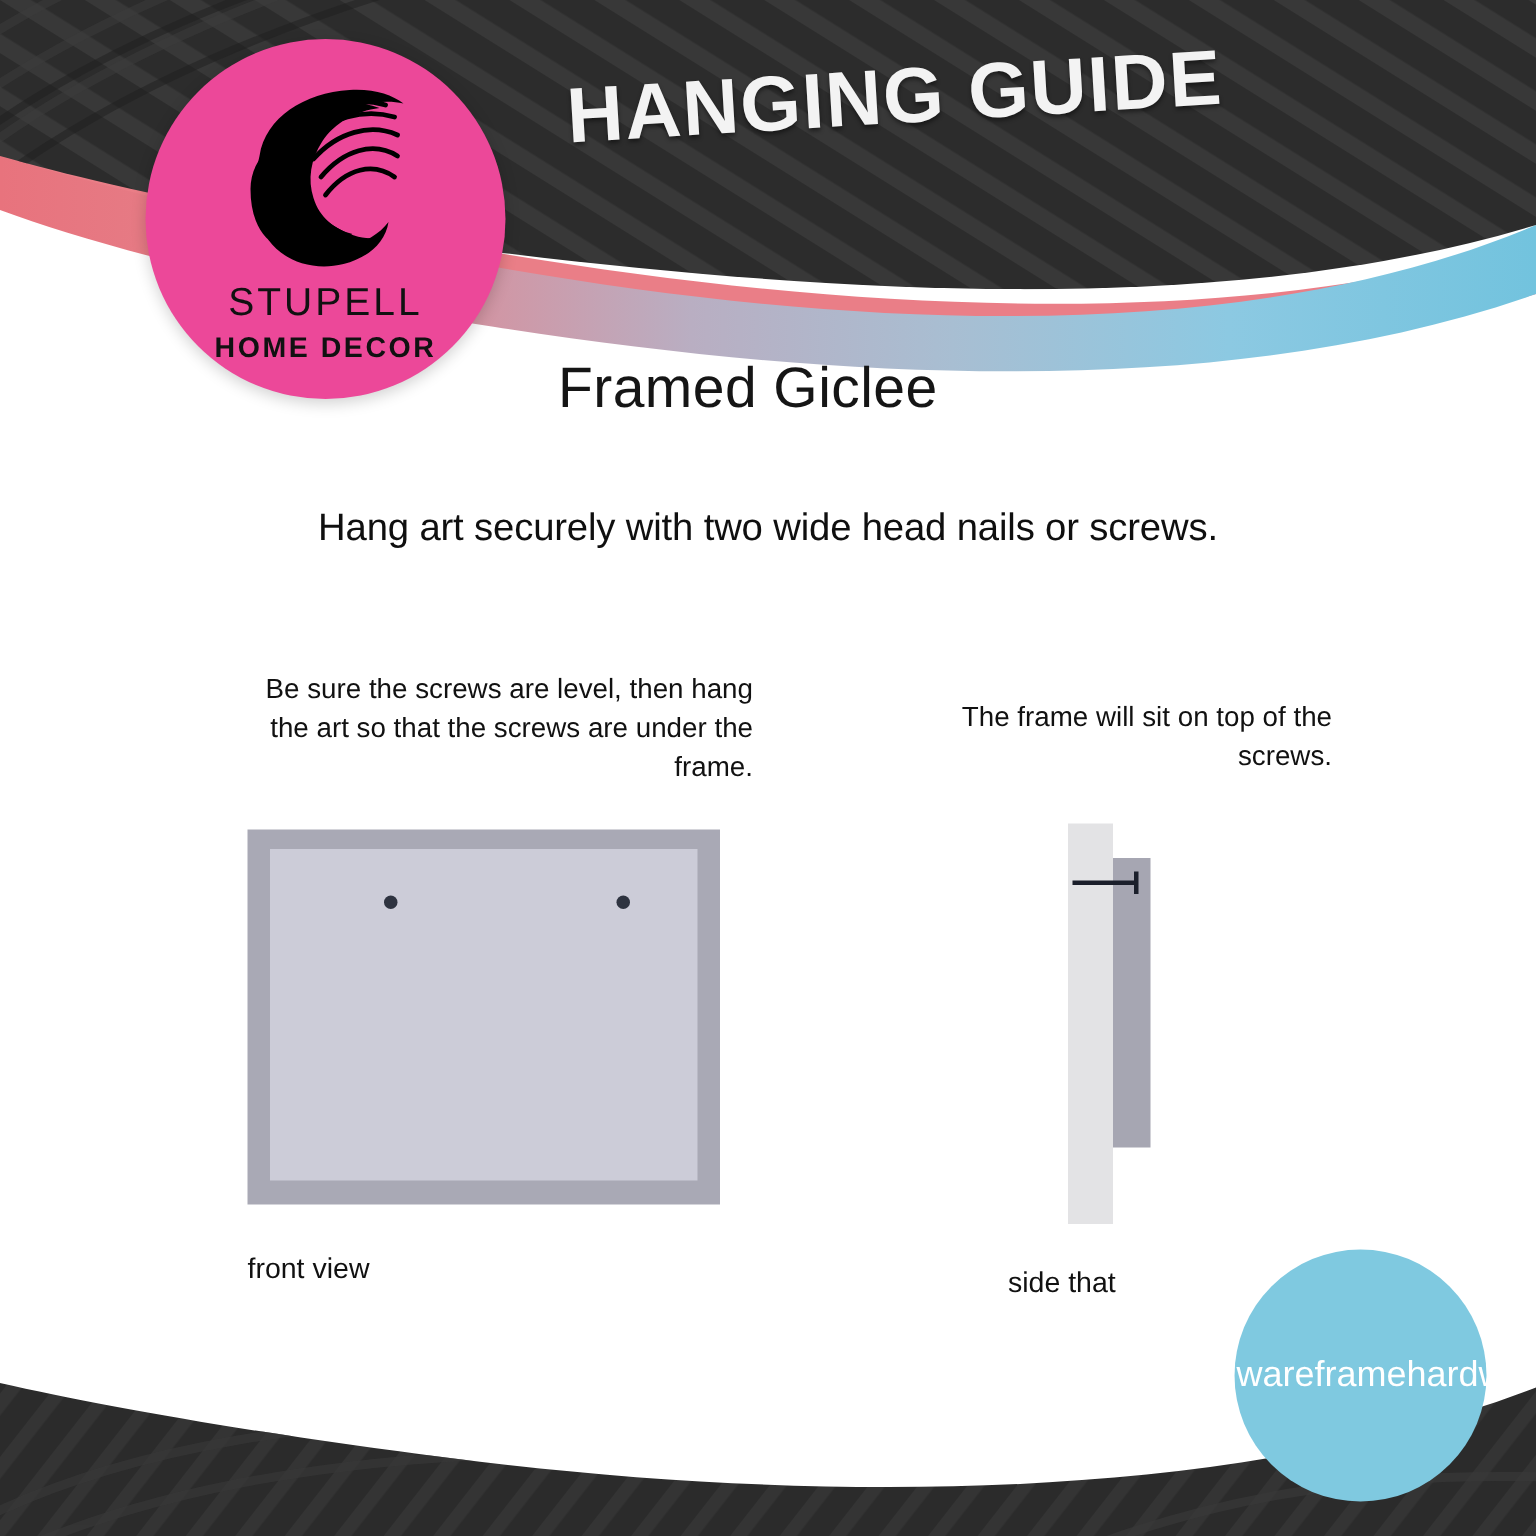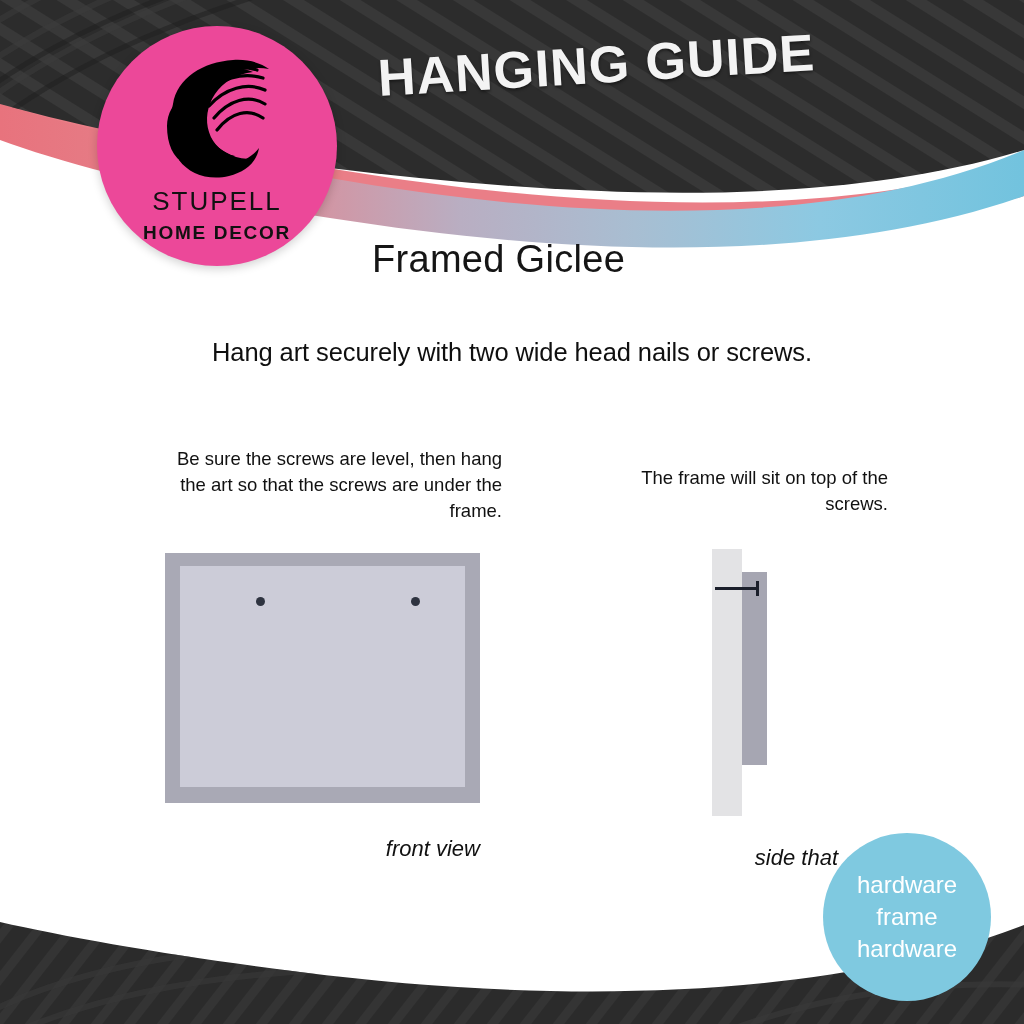--- a/index.html
+++ b/index.html
@@ -190,40 +190,39 @@
     left: 51px;
     top: 36px;
     width: 3px;
     height: 15px;
     background: #1b1f2b;
   }
 
   
   .view-label {
     position: absolute;
-    font-size: 22px;
+    font-size: 19px;
     color: #111111;
-    text-align: right;
-    font-weight: 400;
-    font-style: italic;
+    text-align: left;
+    font-weight: 400;
   }
   #label-front { left: 165px; top: 836px; width: 315px; }
   #label-side  { left: 672px; top: 845px; width: 166px; }
 
   
   #hardware-badge {
     position: absolute;
     left: 823px;
     top: 833px;
     width: 168px;
     height: 168px;
     border-radius: 50%;
     background: #7fc9e0;
     display: flex;
-    flex-direction: column;
+    flex-direction: row;
     align-items: center;
     justify-content: center;
     color: #ffffff;
     font-size: 24px;
     line-height: 32px;
     text-align: center;
     font-weight: 400;
   }
 </style>
 </head>

